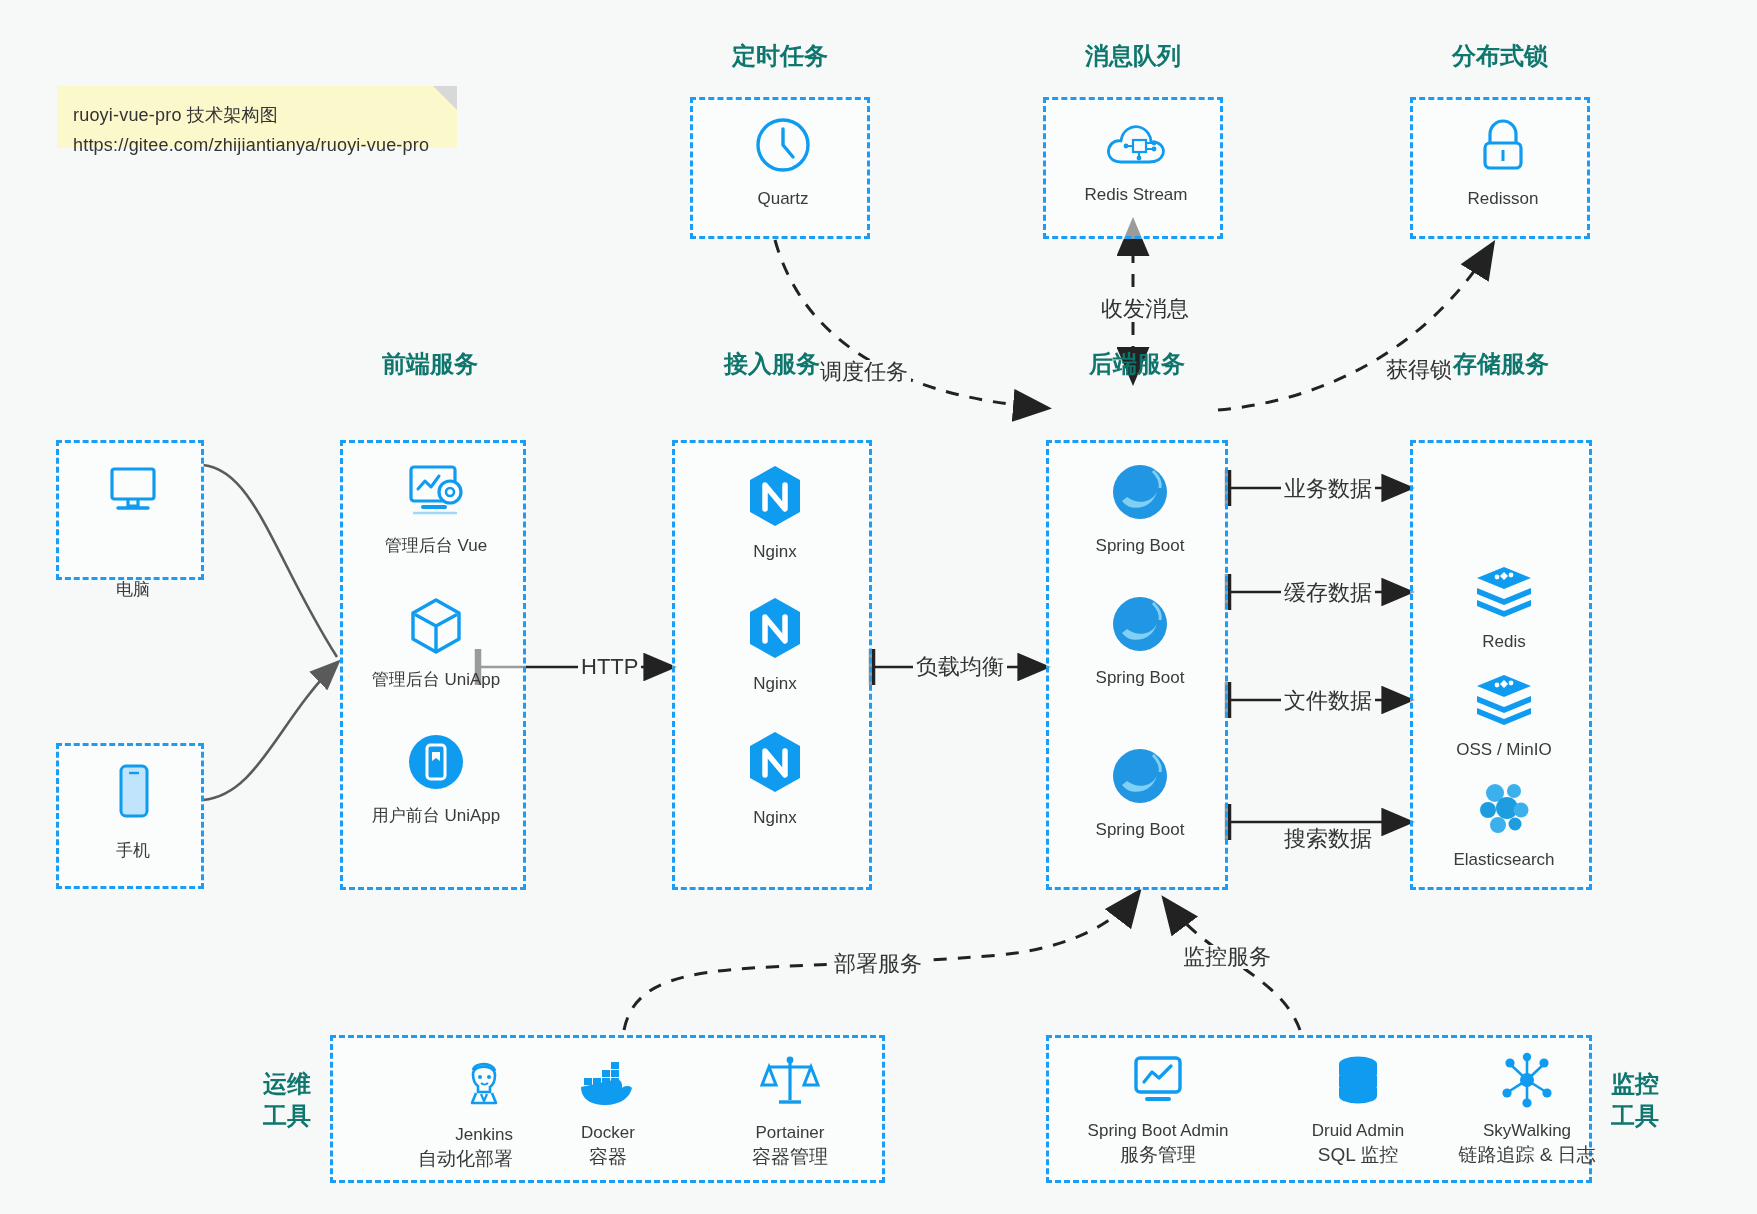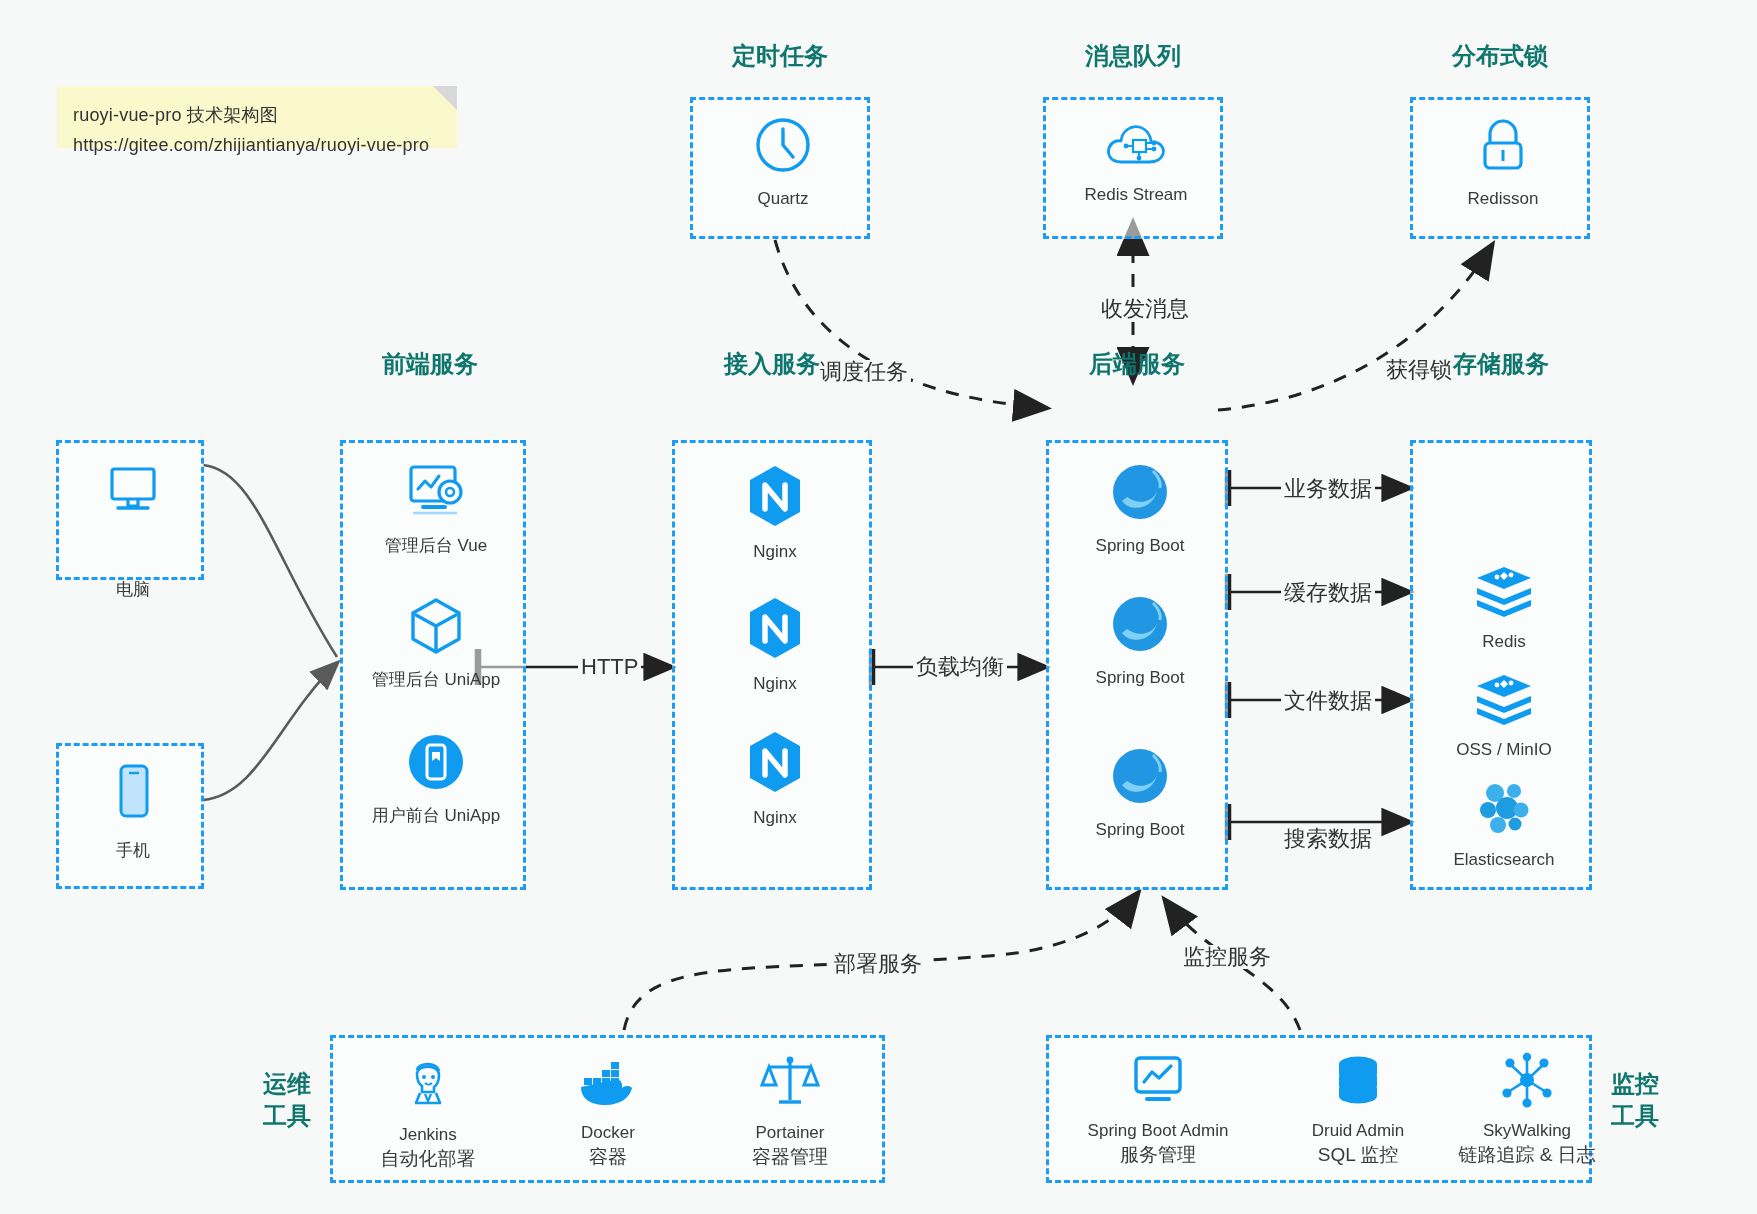--- a/index.html
+++ b/index.html
@@ -346,21 +346,21 @@
       </span>
       <span class="cap">Elasticsearch</span>
     </div>
   </div>
 
   <div class="group-title side" style="left:252px;top:1068px;width:70px;line-height:32px;">
     <div>运维</div>
     <div>工具</div>
   </div>
   <div class="group" style="left:330px;top:1035px;width:555px;height:148px;">
-    <div class="cell" style="left:10px;top:16px;width:170px;">
+    <div class="cell" style="left:10px;top:16px;width:170px;align-items:flex-end;">
       <span class="ico">
         <svg width="58" height="58" viewBox="0 0 58 58">
           <path d="M18 20 C18 10 40 10 40 21 C40 27 38 31 35 33 L35 38 L23 38 L23 32 C20 30 18 26 18 20 Z" fill="none" stroke="#0e9bf0" stroke-width="2.6"></path>
           <path d="M18 16 C20 8 38 8 40 17" fill="none" stroke="#0e9bf0" stroke-width="2.6"></path>
           <circle cx="25" cy="23" r="2" fill="#0e9bf0"></circle>
           <circle cx="34" cy="23" r="2" fill="#0e9bf0"></circle>
           <path d="M26 29 C28 31 31 31 33 29" fill="none" stroke="#0e9bf0" stroke-width="2"></path>
           <path d="M21 39 L17 49 L41 49 L37 39" fill="none" stroke="#0e9bf0" stroke-width="2.6" stroke-linejoin="round"></path>
           <path d="M26 40 L29 47 L32 40" fill="none" stroke="#0e9bf0" stroke-width="2.2"></path>
         </svg>

